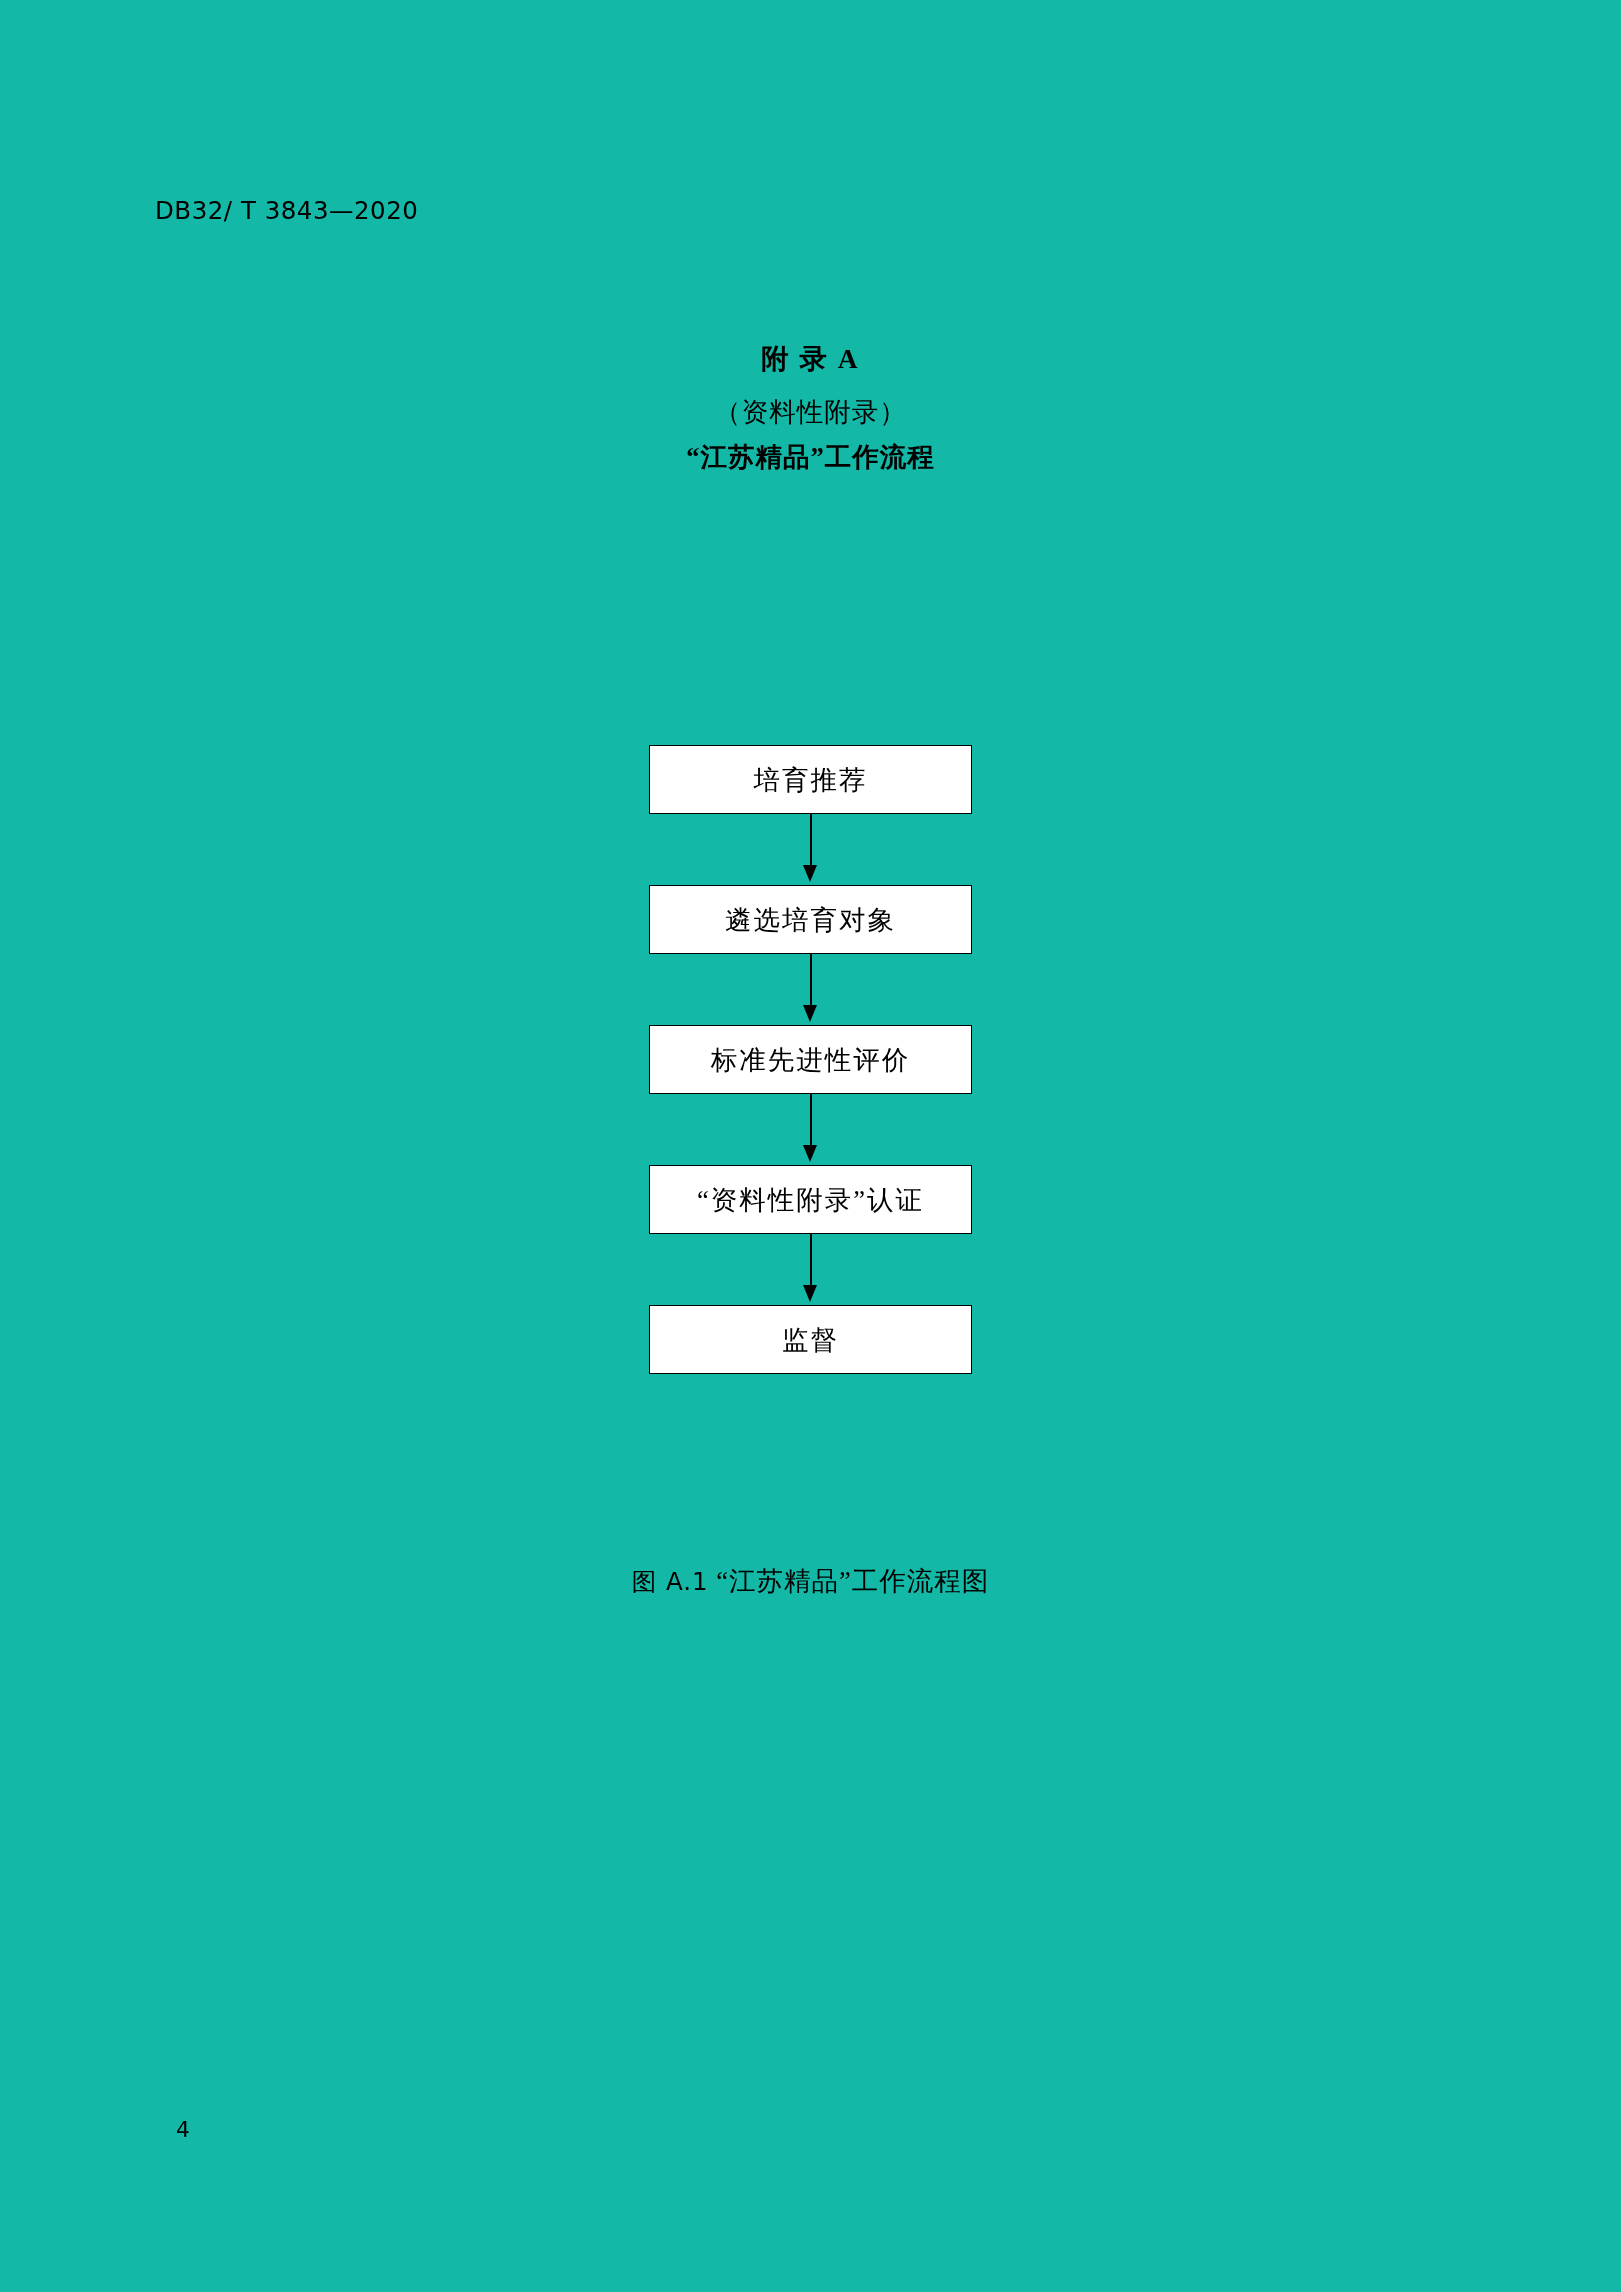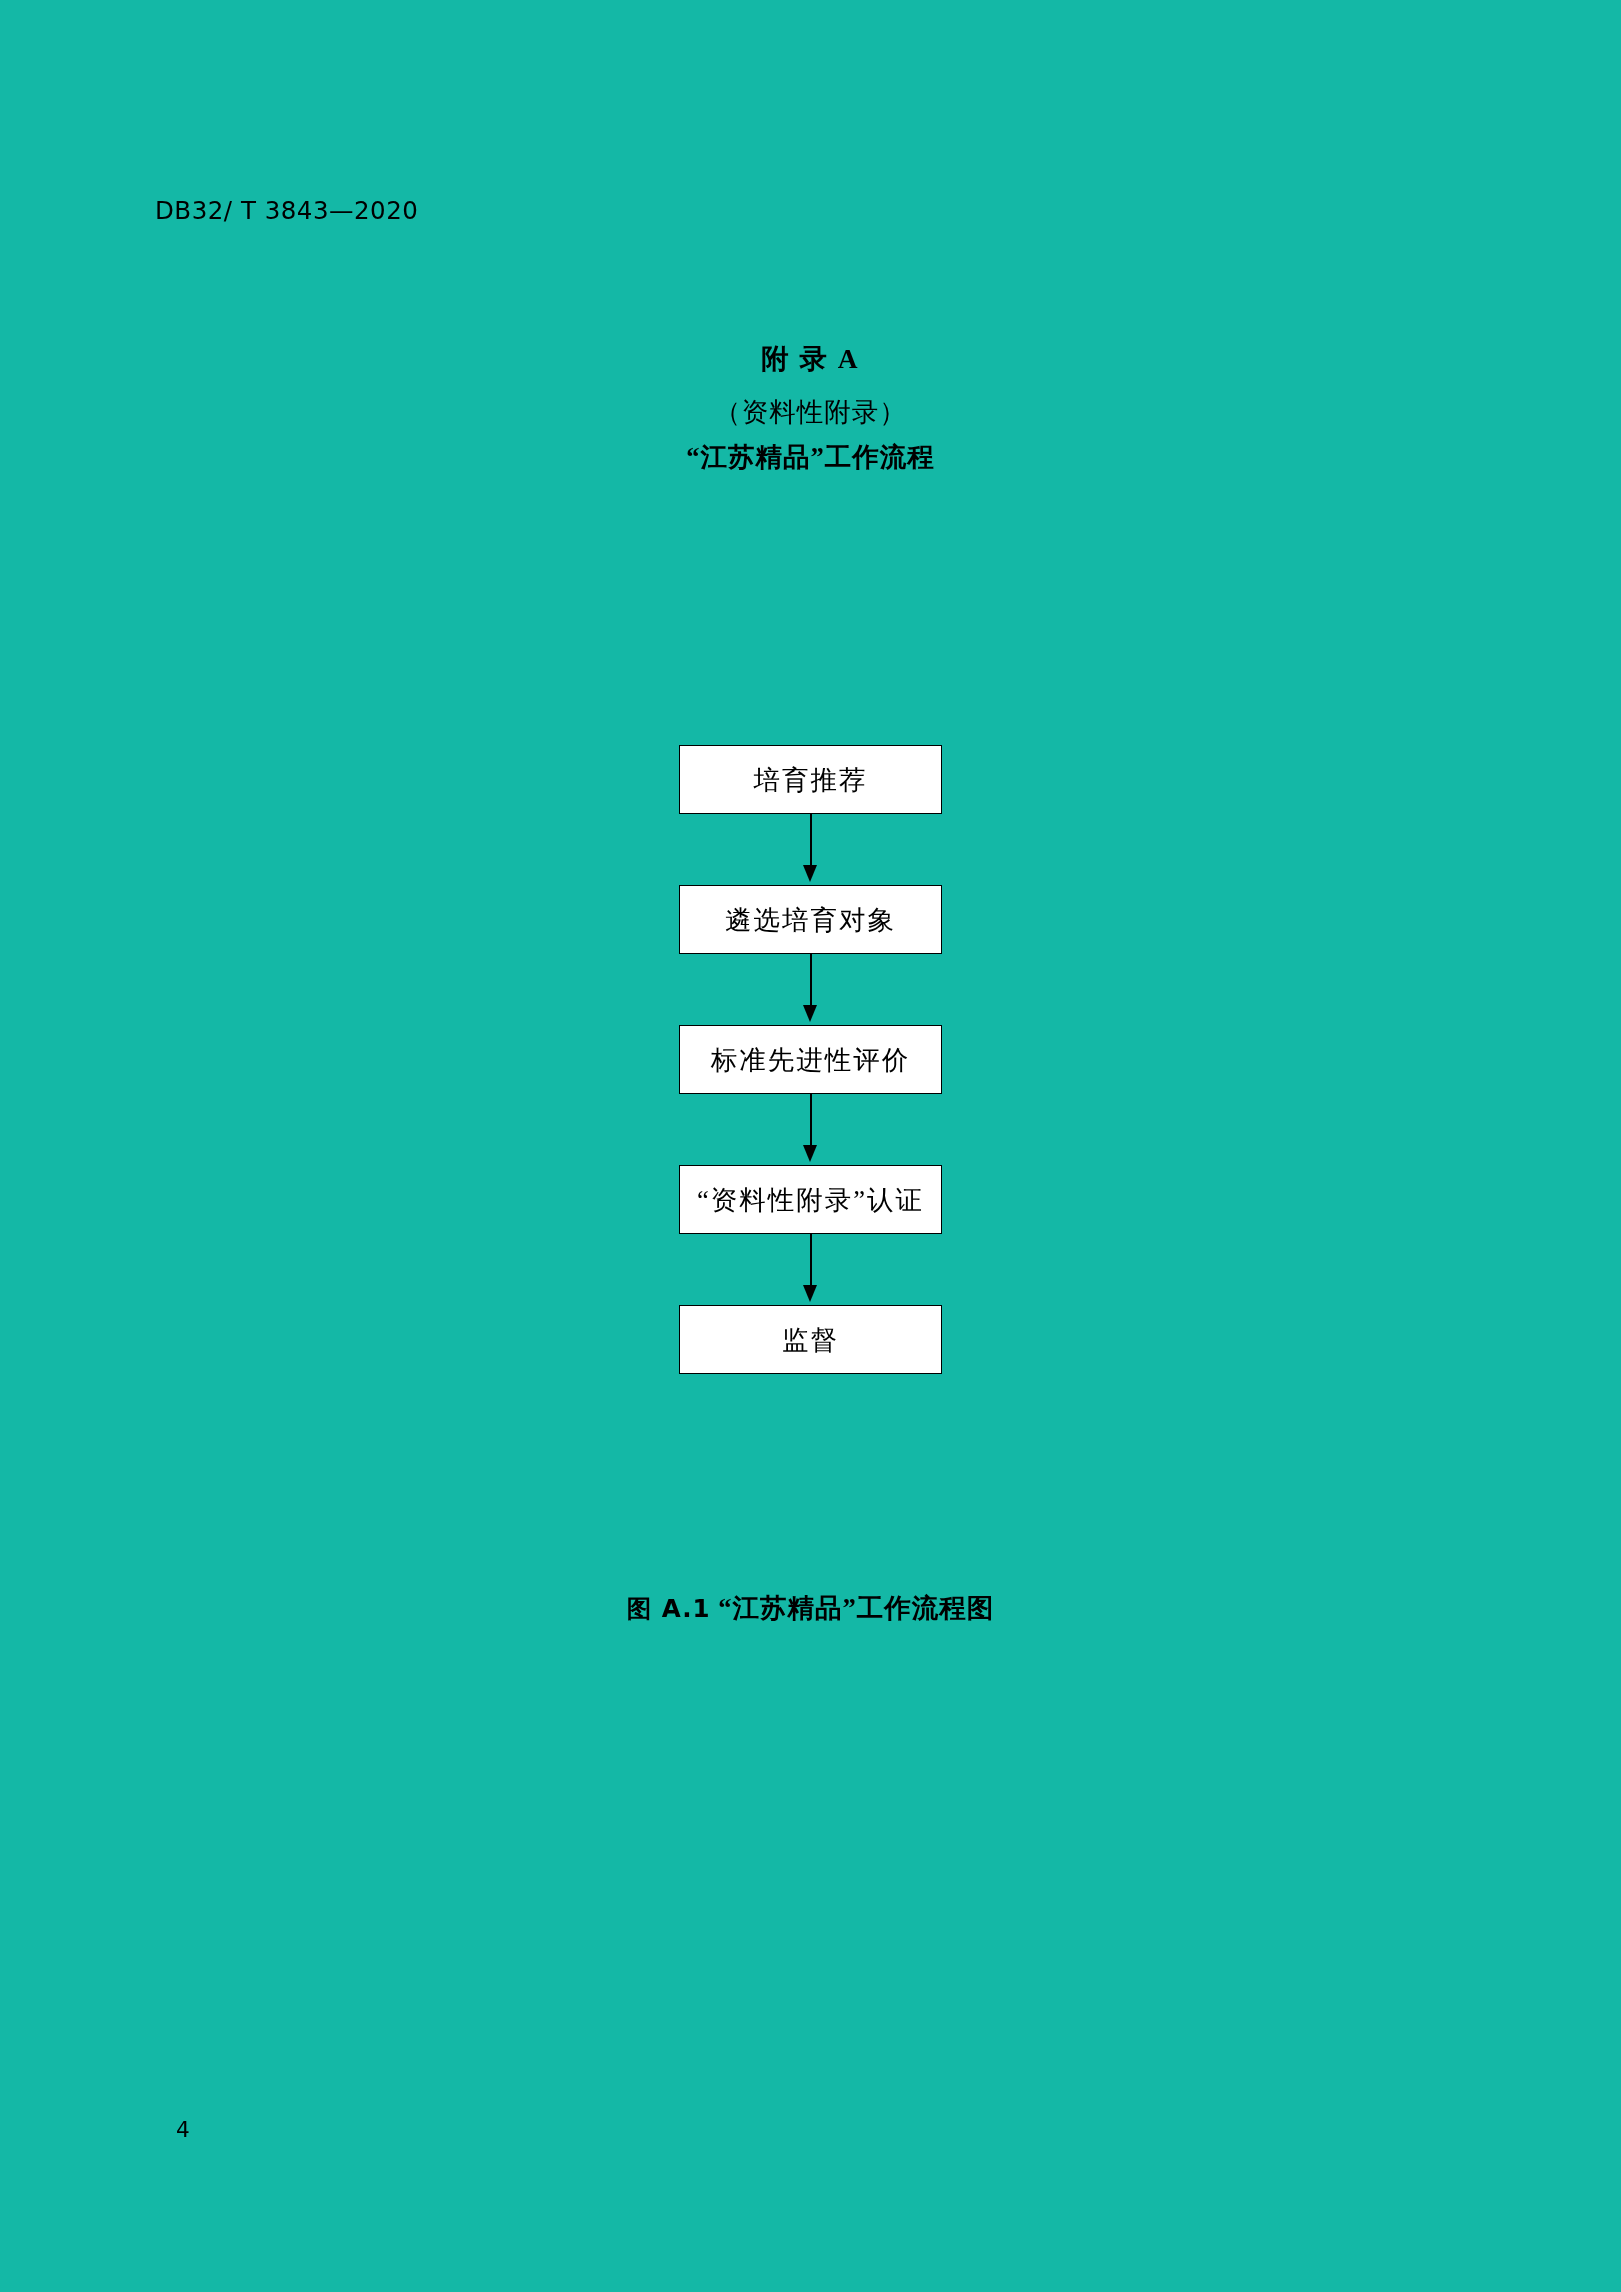--- a/index.html
+++ b/index.html
@@ -83,21 +83,21 @@
   .flowchart {
     position: absolute;
     left: 0;
     right: 0;
     top: 745px;
     display: flex;
     flex-direction: column;
     align-items: center;
   }
   .fc-node {
-    width: 263px;
+    width: 323px;
     height: 69px;
     border: 1.5px solid #000;
     background: #fff;
     display: flex;
     align-items: center;
     justify-content: center;
     font-size: 26.5px;
     letter-spacing: 2px;
     box-sizing: border-box;
   }
@@ -127,23 +127,22 @@
     border-top: 17.6px solid #000;
   }
 
   .figure-caption {
     position: absolute;
     left: 0;
     right: 0;
     top: 1563px;
     text-align: center;
     font-size: 26.5px;
-    font-weight: bold;
+    font-weight: normal;
     letter-spacing: 1px;
-    margin-top: 27px;
   }
   .figure-caption .fnum {
     font-family: "DejaVu Sans", sans-serif;
     font-size: 24.5px;
   }
 
   .page-number {
     position: absolute;
     left: 176px;
     top: 2117px;

